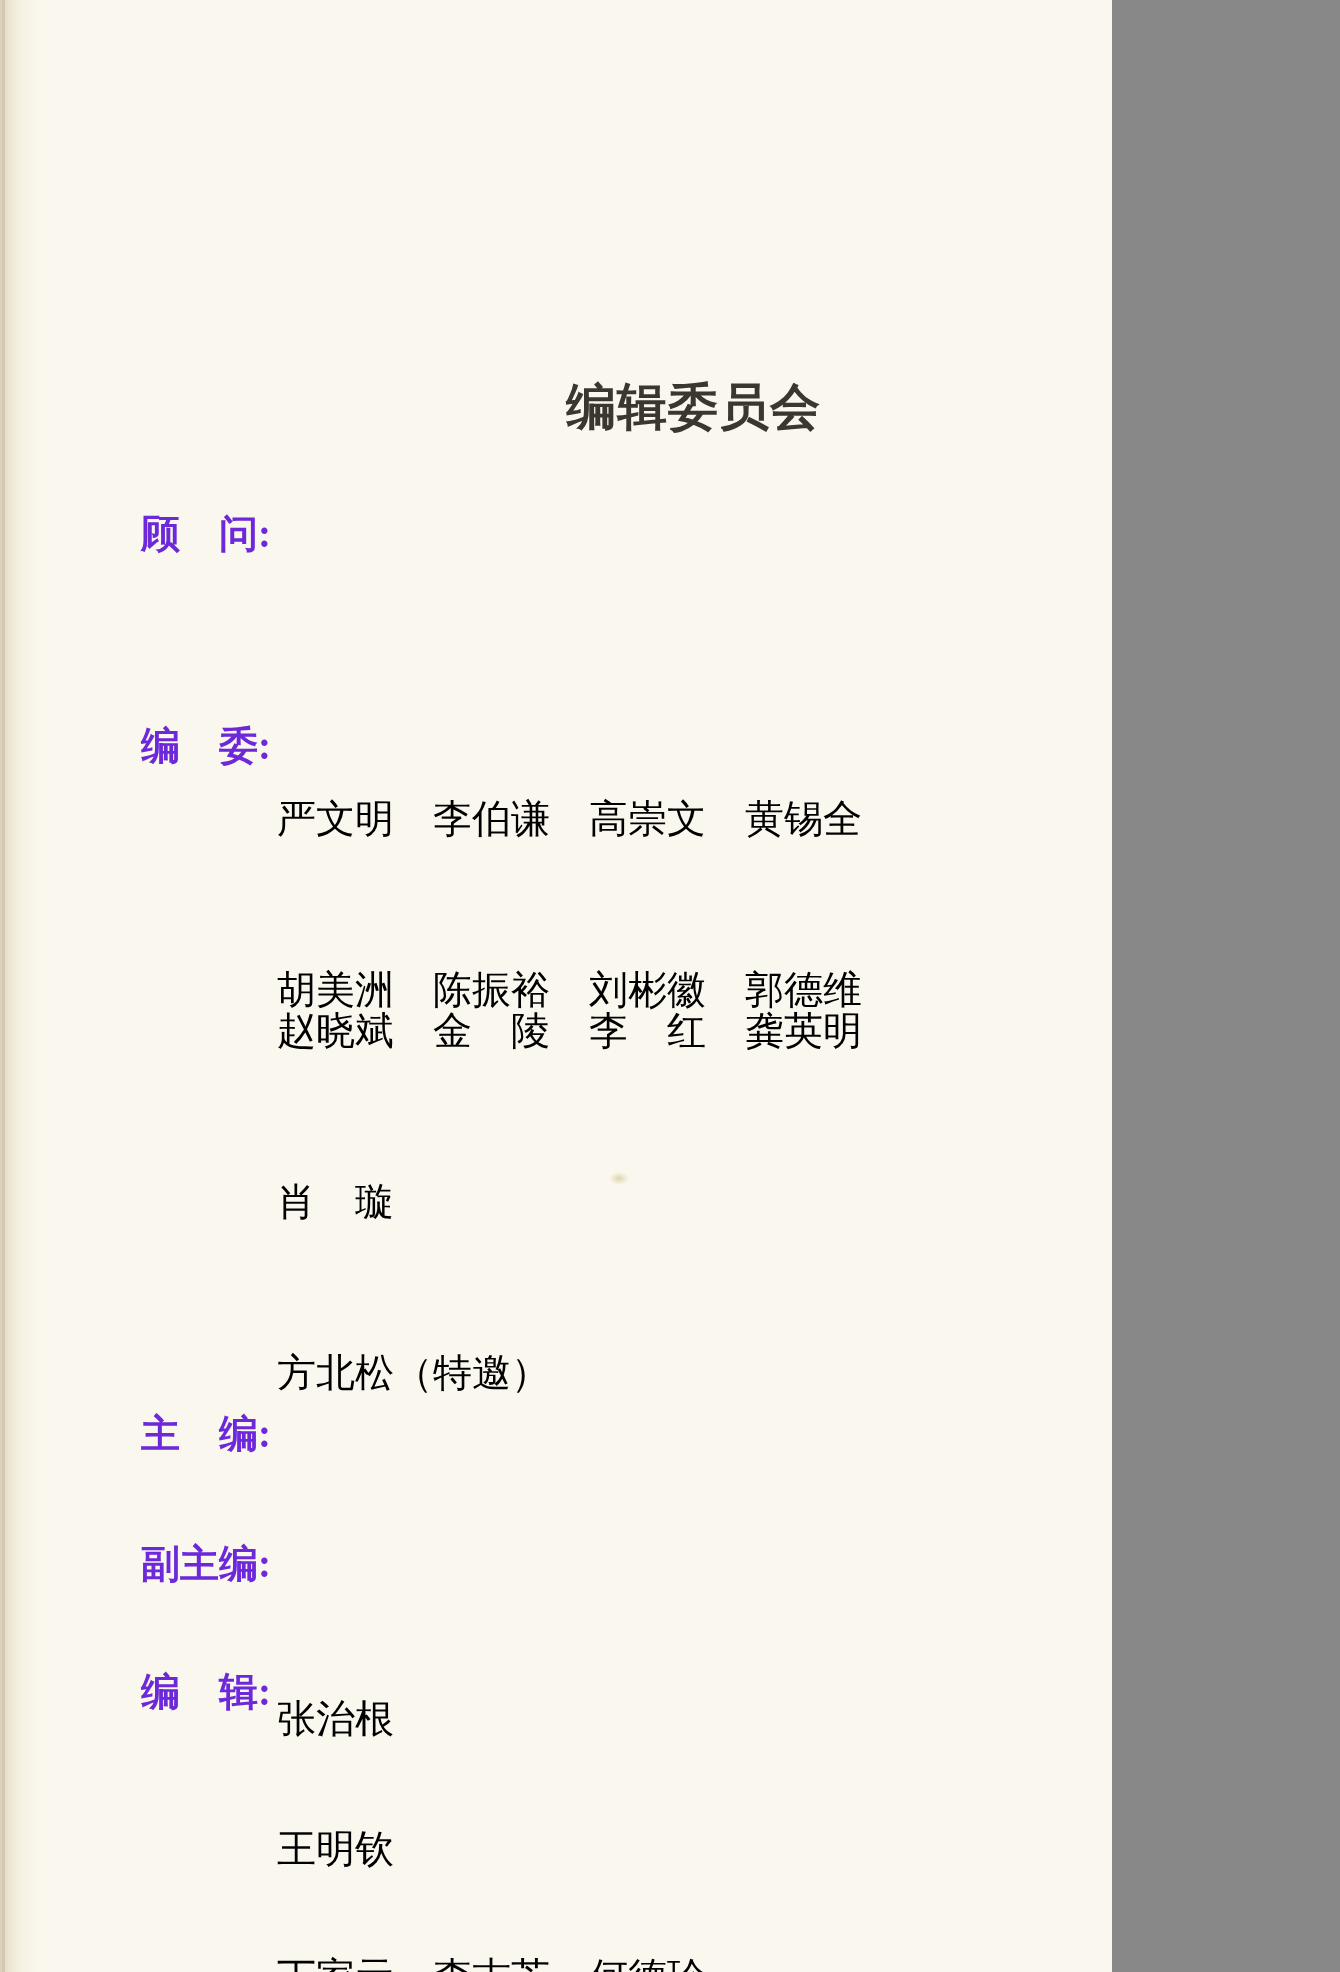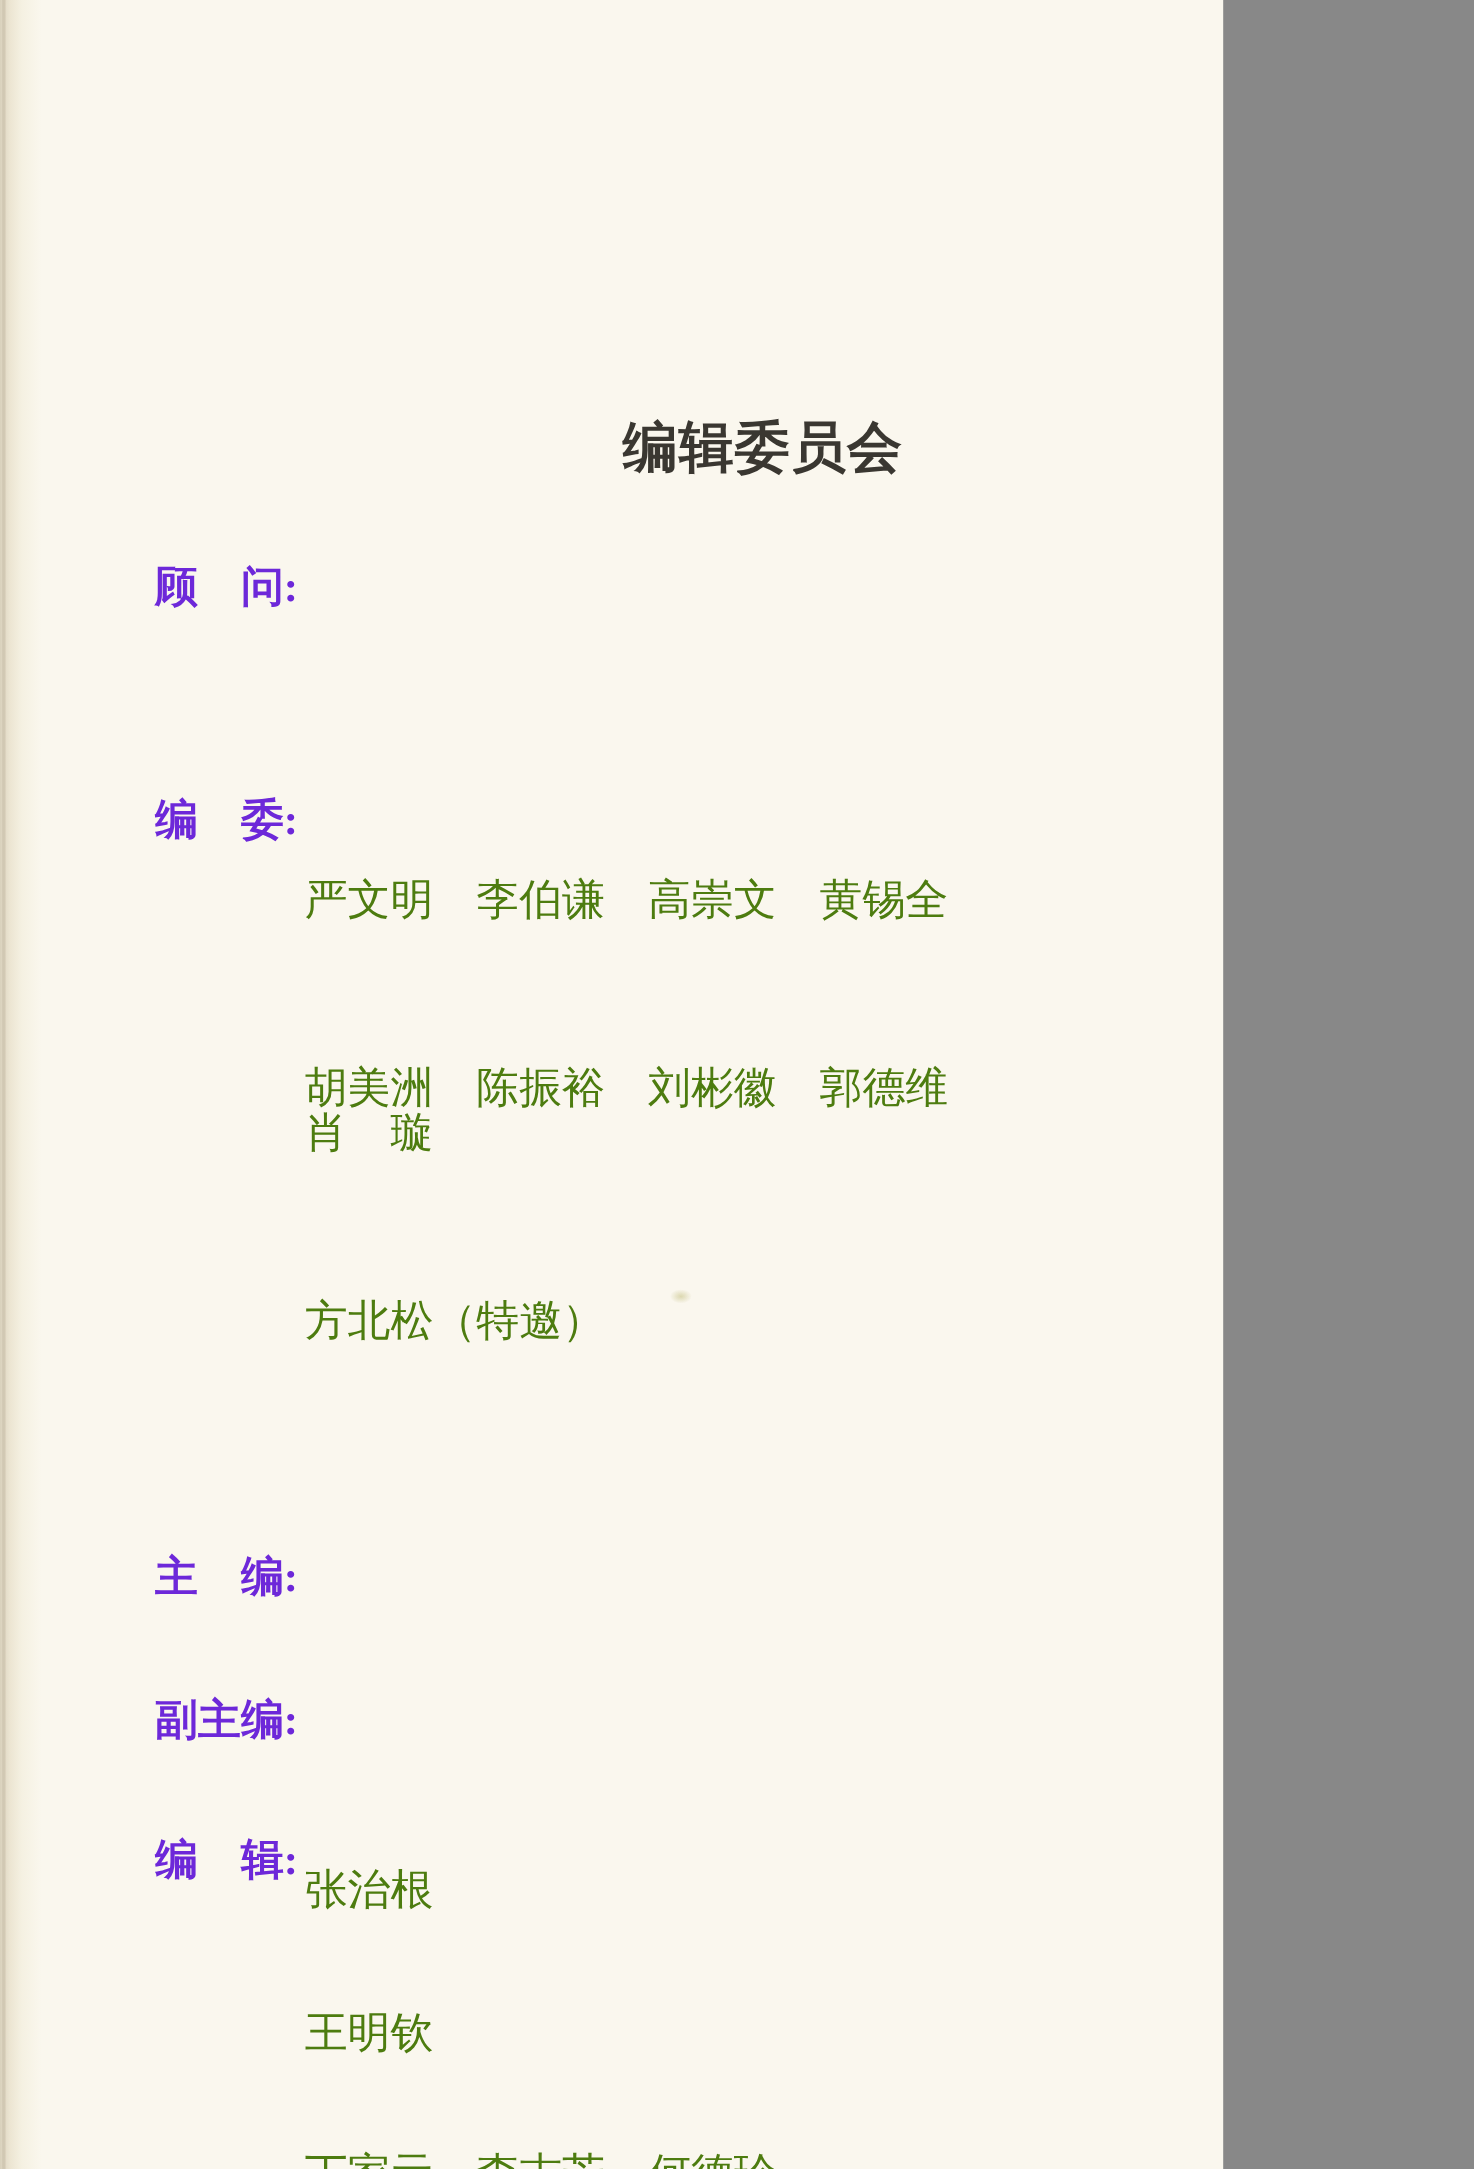--- a/index.html
+++ b/index.html
@@ -27,21 +27,21 @@
   .section{
     position:absolute;left:141px;
     font-size:39px;line-height:57px;white-space:pre;
   }
   .sec-label{
     position:absolute;left:0;top:0;
     font-weight:bold;color:#6d28d9;
   }
   .sec-rows{
     margin-left:136px;
-    color:#4d7c0f;
+    color:#000000;
   }
   .row{min-height:57px;}
   .sec-advisors{top:505px;}
   .sec-board{top:717px;}
   .sec-chief{top:1405px;}
   .sec-deputy{top:1535px;}
   .sec-editors{top:1663px;}
   .speck-green{
     position:absolute;left:609px;top:1172px;width:20px;height:13px;
     background:radial-gradient(ellipse at center,rgba(203,198,142,.65),rgba(203,198,142,0) 70%);
@@ -67,20 +67,21 @@
     <span class="sec-label">顾　问:</span>
     <div class="sec-rows">
       <div class="row">严文明　李伯谦　高崇文　黄锡全</div>
       <div class="row">胡美洲　陈振裕　刘彬徽　郭德维</div>
     </div>
   </div>
 
   <div class="section sec-board">
     <span class="sec-label">编　委:</span>
     <div class="sec-rows">
+      <div class="row">赵晓斌　金　陵　李　红　龚英明</div>
       <div class="row">肖　璇</div>
       <div class="row">方北松（特邀）</div>
       
       
       
       
       
     </div>
   </div>
 

